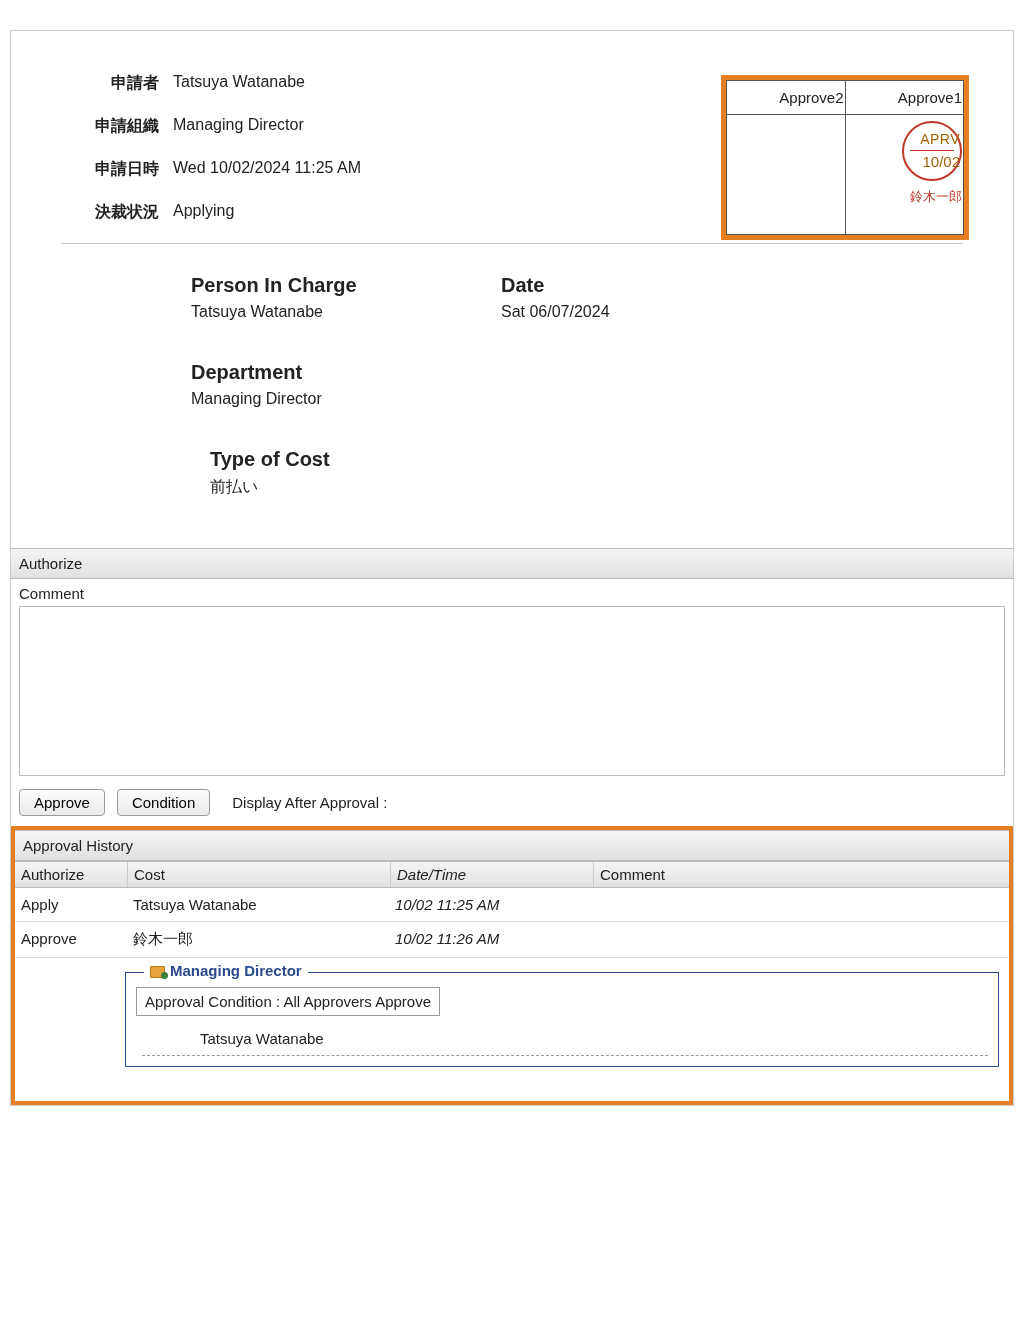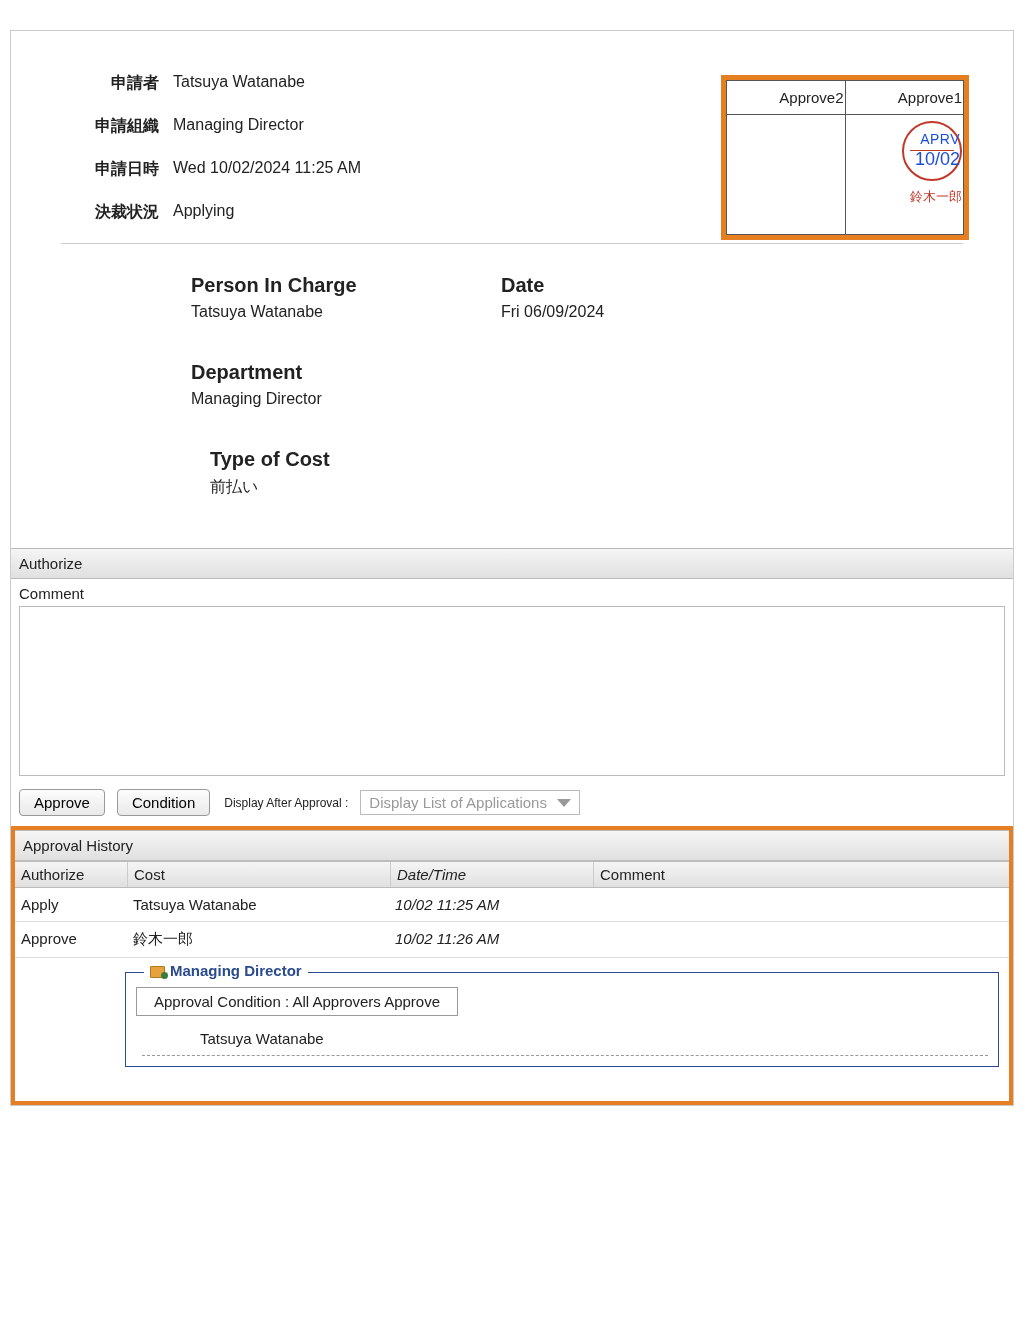--- a/index.html
+++ b/index.html
@@ -61,35 +61,35 @@
     vertical-align: top;
     padding-top: 6px;
   }
   .stamp-circle {
     display: inline-block;
     width: 56px;
     height: 56px;
     border: 2px solid #c0392b;
     border-radius: 50%;
     position: relative;
-    color: #1d4ed8;
+    color: #a16207;
     font-size: 13px;
   }
   .stamp-circle .aprv {
     position: absolute;
     top: 8px;
     left: 0; right: 0;
     font-size: 14px;
     letter-spacing: 0.5px;
   }
   .stamp-circle .date {
     position: absolute;
     bottom: 9px;
     left: 0; right: 0;
-    font-size: 18px;
+    font-size: 15px;
   }
   .stamp-circle .mid {
     position: absolute;
     top: 27px;
     left: 6px; right: 6px;
     border-top: 1.5px solid #c0392b;
   }
   .stamp-name {
     color: #c0392b;
     font-size: 13px;
@@ -147,22 +147,22 @@
   }
   .btn {
     padding: 4px 14px;
     font-size: 15px;
     border: 1px solid #999;
     border-radius: 4px;
     background: linear-gradient(#fdfdfd, #e9e9e9);
     cursor: pointer;
   }
   .after-label {
-    font-size: 12px;
-    margin-left: 2px;
+    font-size: 15px;
+    margin-left: 10px;
   }
   .select-box {
     display: inline-flex;
     align-items: center;
     border: 1px solid #bbb;
     padding: 3px 8px;
     color: #999;
     font-size: 15px;
     gap: 10px;
     cursor: pointer;
@@ -241,21 +241,21 @@
     content: "";
     position: absolute;
     right: -2px; bottom: -1px;
     width: 7px; height: 7px;
     background: #3a7d3a;
     border-radius: 50%;
   }
   .cond-box {
     display: inline-block;
     border: 1px solid #999;
-    padding: 5px 17px;
+    padding: 5px 8px;
     font-size: 15px;
     margin-bottom: 10px;
     text-align: center;
   }
   .flow-name {
     padding: 4px 0 6px 64px;
     font-size: 15px;
   }
   .dashed-line {
     border-top: 1px dashed #999;
@@ -316,21 +316,21 @@
     <hr class="hr">
 
     <div class="details">
       <div class="drow">
         <div class="dcol1">
           <div class="dlabel">Person In Charge</div>
           <div class="dval">Tatsuya Watanabe</div>
         </div>
         <div class="dcol2">
           <div class="dlabel">Date</div>
-          <div class="dval">Fri 06/09/2024</div>
+          <div class="dval">Sat 06/07/2024</div>
         </div>
       </div>
       <div class="drow">
         <div class="dcol1">
           <div class="dlabel">Department</div>
           <div class="dval">Managing Director</div>
         </div>
       </div>
       <div class="drow" style="margin-bottom:20px;margin-left:19px;">
         <div class="dcol1">
@@ -341,24 +341,20 @@
     </div>
 
     <div class="section-bar">Authorize</div>
     <div class="comment-label">Comment</div>
     <textarea class="comment-box" style=""></textarea>
 
     <div class="btn-row">
       <button class="btn">Approve</button>
       <button class="btn">Condition</button>
       <span class="after-label">Display After Approval :</span>
-      <div class="select-box">
-        <span>Display List of Applications</span>
-        <span class="chev"></span>
-      </div>
     </div>
 
     <div class="history-wrap">
       <div class="section-bar">Approval History</div>
       <div class="hist-head-row">
         <div class="hist-col hc-auth">Authorize</div>
         <div class="hist-col hc-name">Cost</div>
         <div class="hist-col hc-date">Date/Time</div>
         <div class="hist-col hc-comm">Comment</div>
       </div>

